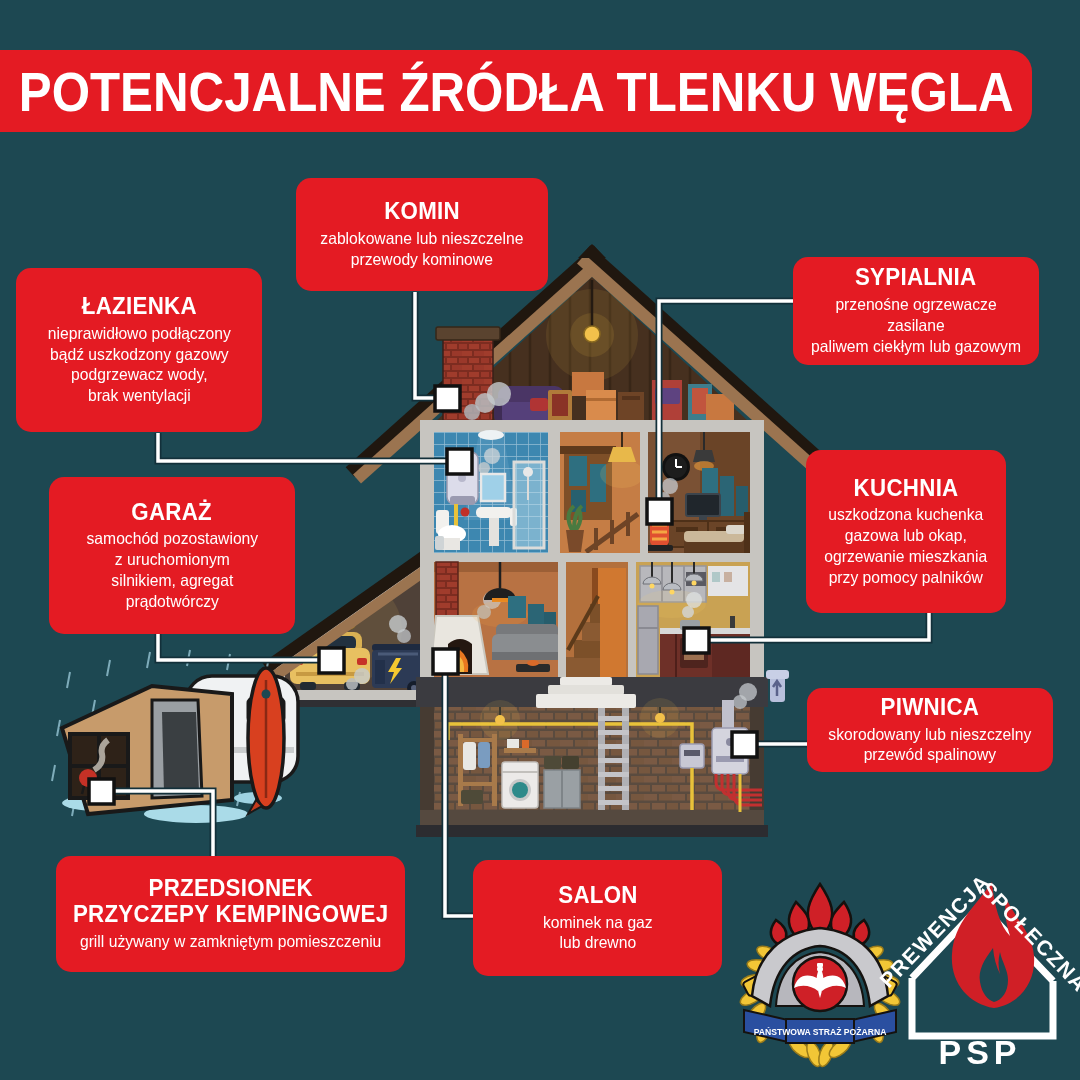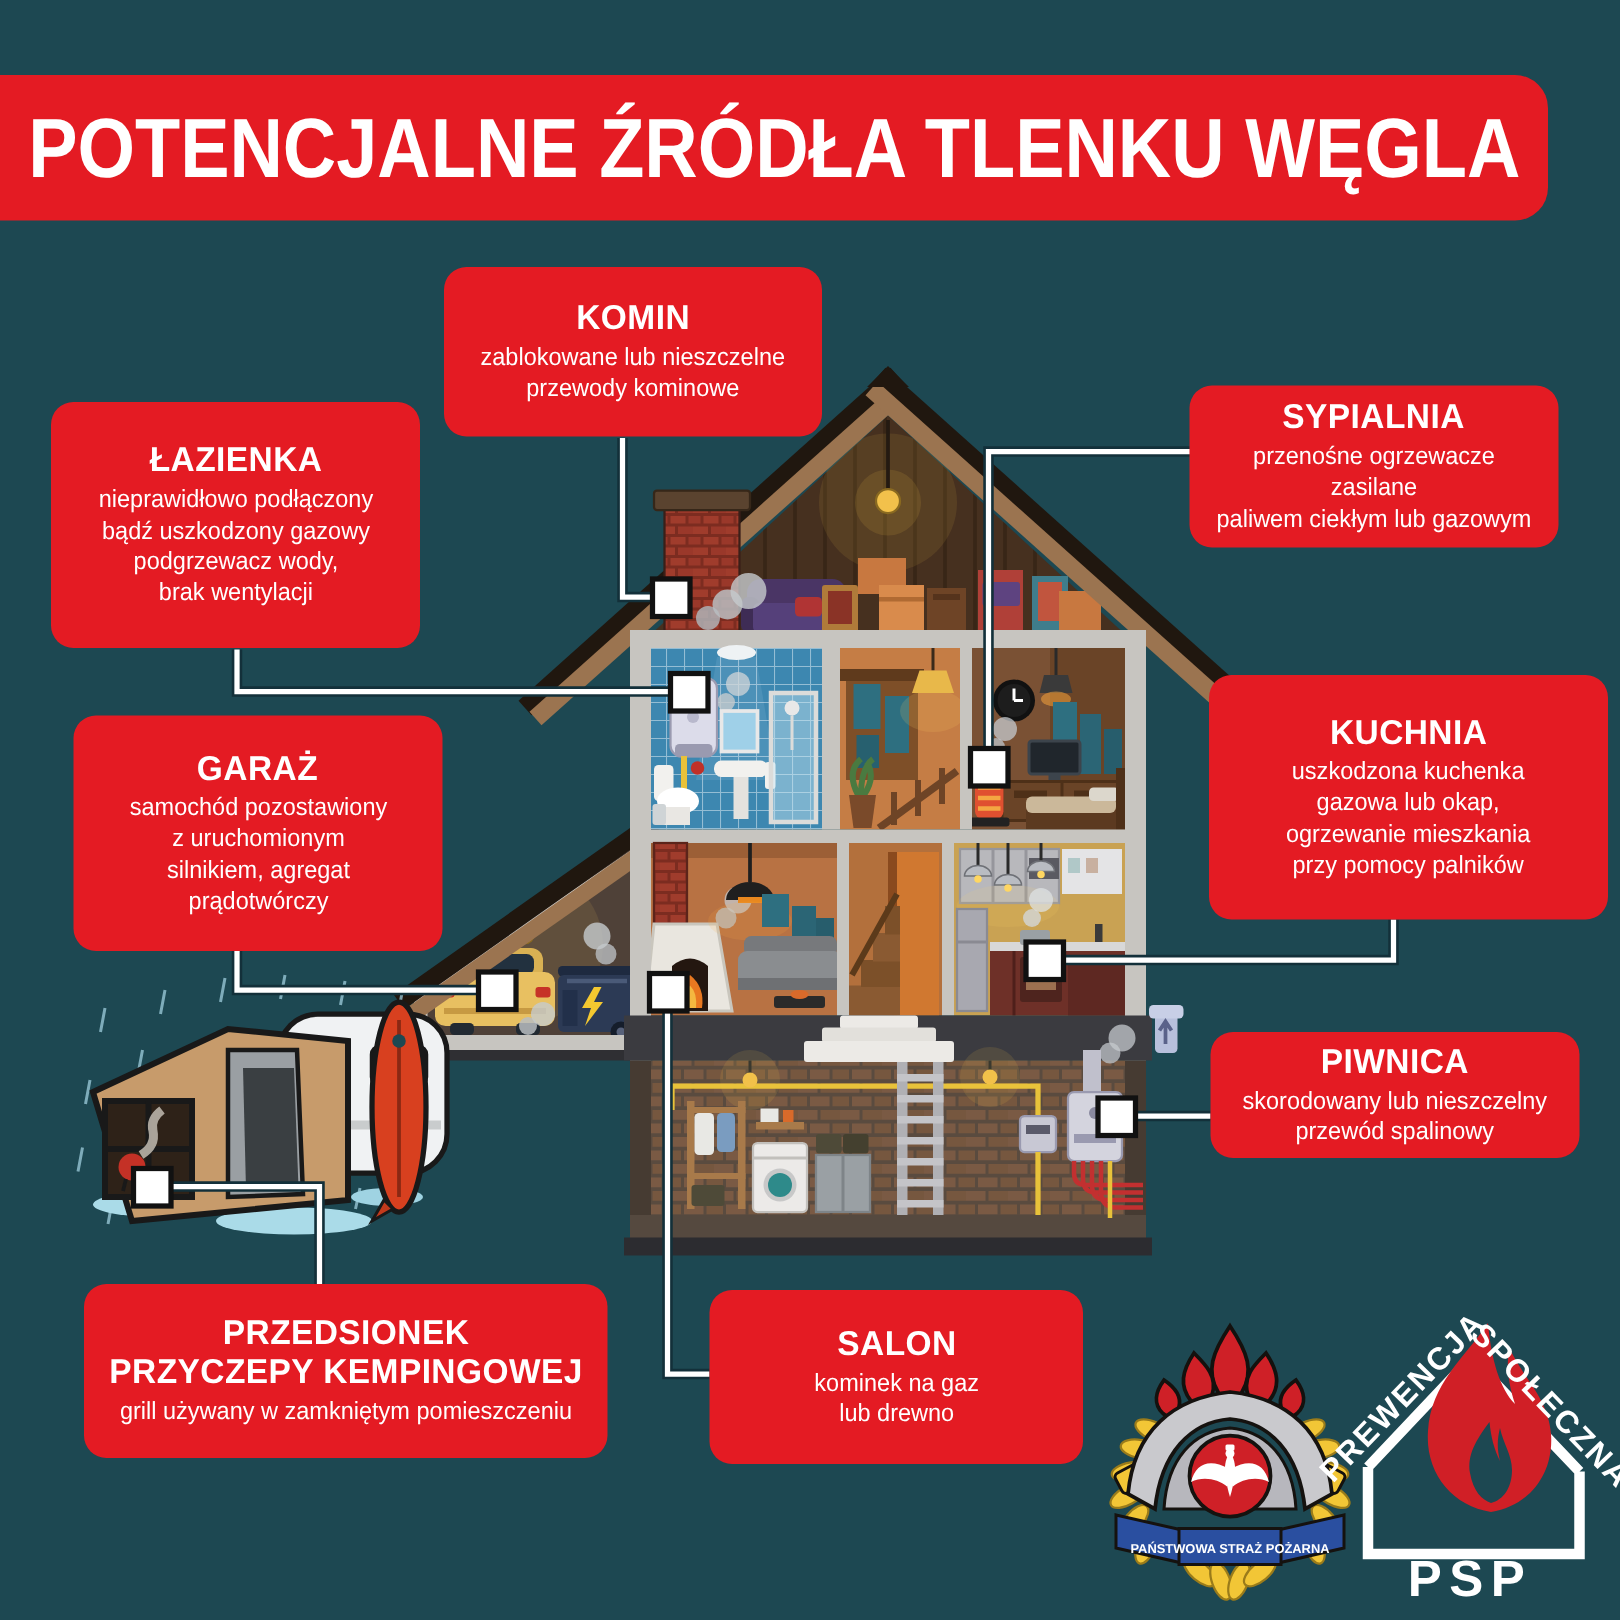--- a/index.html
+++ b/index.html
@@ -10,21 +10,21 @@
   .stage{
     position:relative;
     width:1080px;height:1080px;
     background:#1d4852;
     overflow:hidden;
   }
   .illustration{
     position:absolute;left:0;top:0;width:1080px;height:1080px;
   }
   .title-bar{
-    position:absolute;left:0;top:50px;width:1032px;height:97px;
+    position:absolute;left:0;top:50px;width:1032px;height:82px;
     background:#e41b23;
     border-radius:0 22px 22px 0;
     display:flex;align-items:center;justify-content:center;
   }
   .title-bar h1{
     margin:0;color:#fff;font-size:56px;font-weight:700;
     letter-spacing:0px;white-space:nowrap;
     transform:scaleX(.88);
   }
   .callout{
@@ -35,24 +35,24 @@
   }
   .callout h2{
     margin:0 0 3px 0;font-size:23px;font-weight:700;line-height:1.12;
     white-space:pre-line;letter-spacing:.3px;transform:scaleX(.97);
   }
   .callout p{
     margin:0;font-size:16.5px;line-height:1.26;white-space:pre-line;
     transform:scaleX(.95);
   }
   .c-komin{left:296px;top:178px;width:252px;height:113px;}
-  .c-lazienka{left:34px;top:268px;width:246px;height:164px;justify-content:center;}
+  .c-lazienka{left:16px;top:268px;width:246px;height:164px;justify-content:center;}
   .c-sypialnia{left:793px;top:257px;width:246px;height:108px;}
   .c-garaz{left:49px;top:477px;width:246px;height:157px;}
-  .c-kuchnia{left:806px;top:450px;width:266px;height:163px;}
+  .c-kuchnia{left:806px;top:450px;width:200px;height:163px;}
   .c-piwnica{left:807px;top:688px;width:246px;height:84px;}
   .c-salon{left:473px;top:860px;width:249px;height:116px;}
   .c-przedsionek{left:36px;top:856px;width:349px;height:116px;margin-left:20px;}
 </style>
 </head>
 <body>
 
 <div class="stage">
 
   <svg class="illustration" viewBox="0 0 1080 1080">

